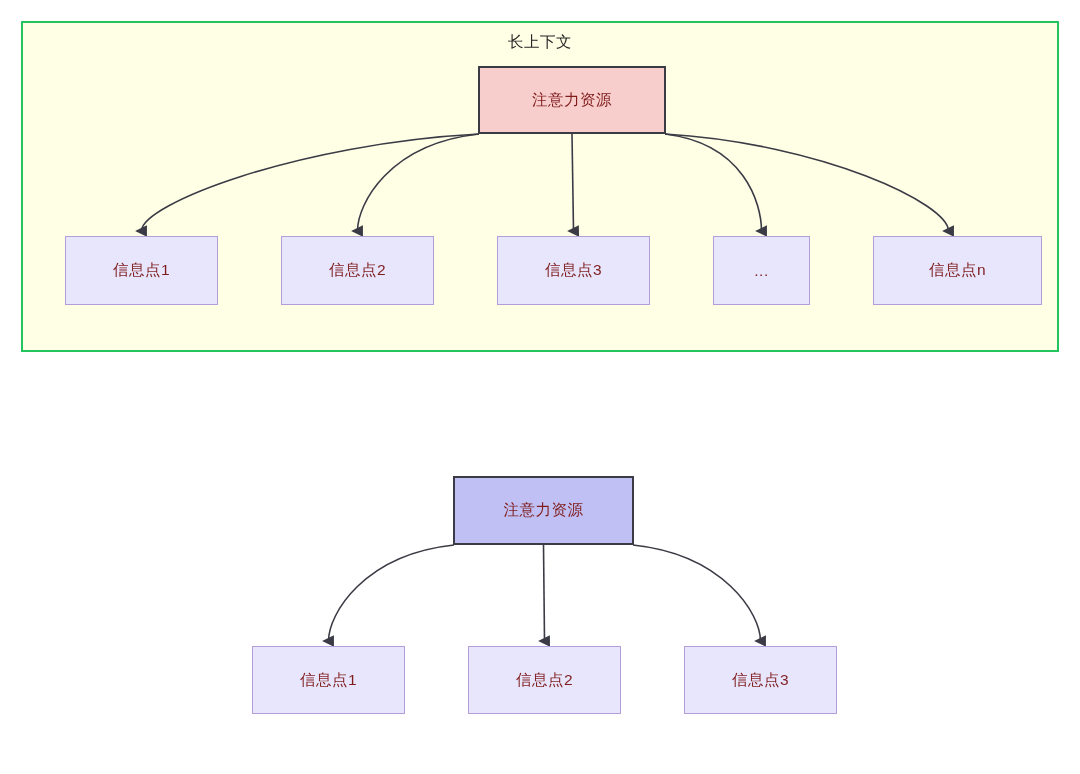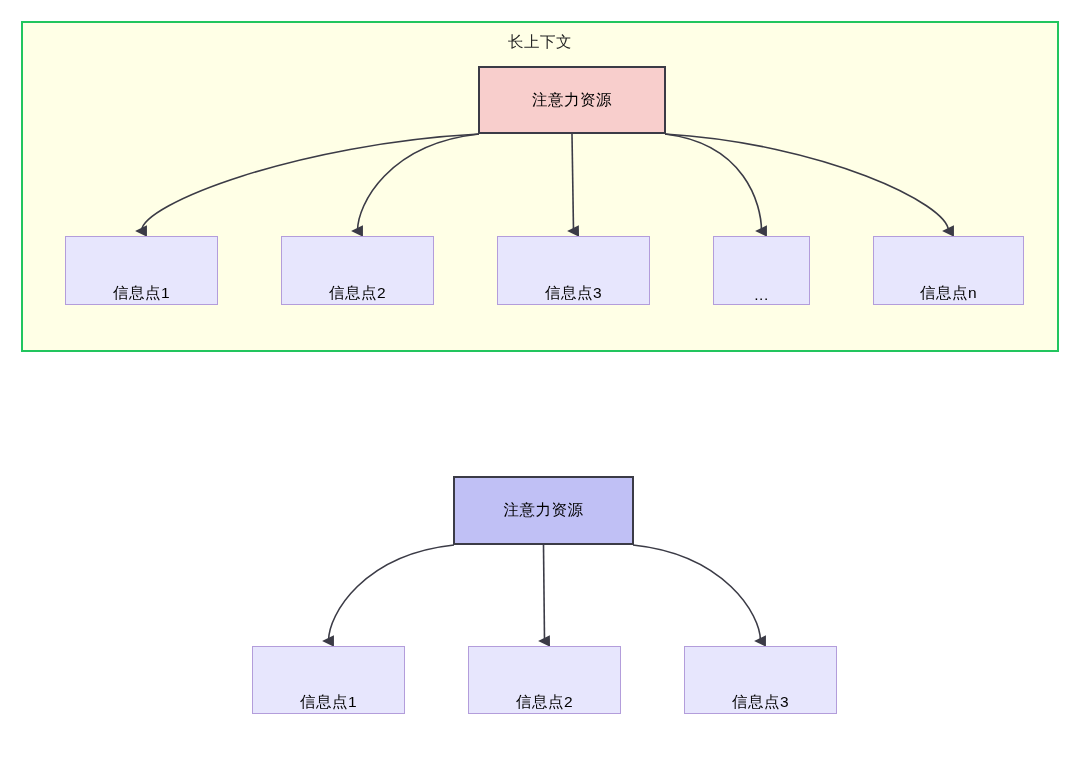--- a/index.html
+++ b/index.html
@@ -57,38 +57,37 @@
   }
 
   .node {
     position: absolute;
     box-sizing: border-box;
     display: flex;
     align-items: center;
     justify-content: center;
     font-size: 15.5px;
     letter-spacing: 0.5px;
-    color: #000000;
+    color: #7f1d1d;
     white-space: nowrap;
   }
 
   .node-root-pink {
     background: #f8cecc;
     border: 2.5px solid #3b3b46;
   }
 
   .node-root-blue {
     background: #c0c0f5;
     border: 2.5px solid #3b3b46;
   }
 
   .node-info {
     background: #e7e6fd;
     border: 1.6px solid #b39ddb;
-    align-items: flex-end;
   }
 
   svg.edges {
     position: absolute;
     left: 0;
     top: 0;
     width: 1080px;
     height: 774px;
     overflow: visible;
     pointer-events: none;
@@ -138,21 +137,21 @@
       </div>
       <div class="node node-info" style="left: 281px; top: 236px; width: 153px; height: 69px;">
         <span>信息点2</span>
       </div>
       <div class="node node-info" style="left: 497px; top: 236px; width: 153px; height: 69px;">
         <span>信息点3</span>
       </div>
       <div class="node node-info" style="left: 713px; top: 236px; width: 97px; height: 69px;">
         <span>...</span>
       </div>
-      <div class="node node-info" style="left: 873px; top: 236px; width: 151px; height: 69px;">
+      <div class="node node-info" style="left: 873px; top: 236px; width: 169px; height: 69px;">
         <span>信息点n</span>
       </div>
       <div class="node node-root-blue" style="left: 453px; top: 476px; width: 181px; height: 69px;">
         <span>注意力资源</span>
       </div>
       <div class="node node-info" style="left: 252px; top: 646px; width: 153px; height: 68px;">
         <span>信息点1</span>
       </div>
       <div class="node node-info" style="left: 468px; top: 646px; width: 153px; height: 68px;">
         <span>信息点2</span>

